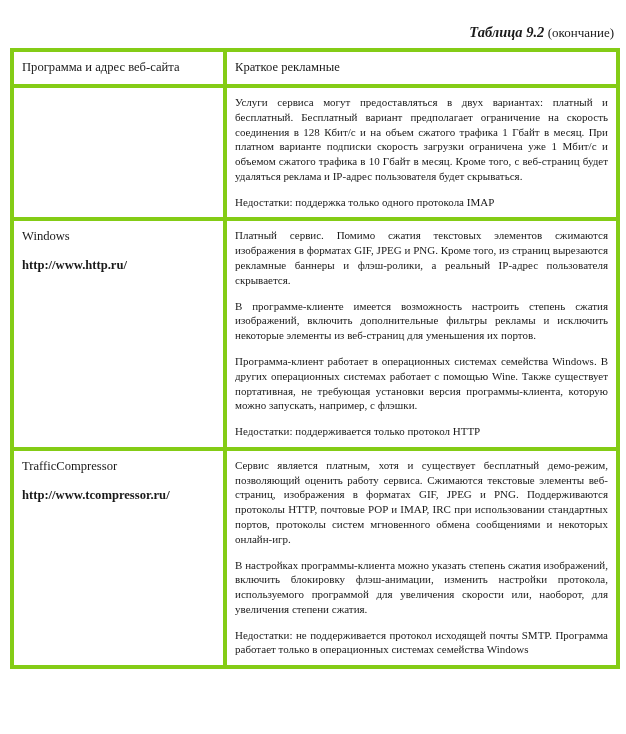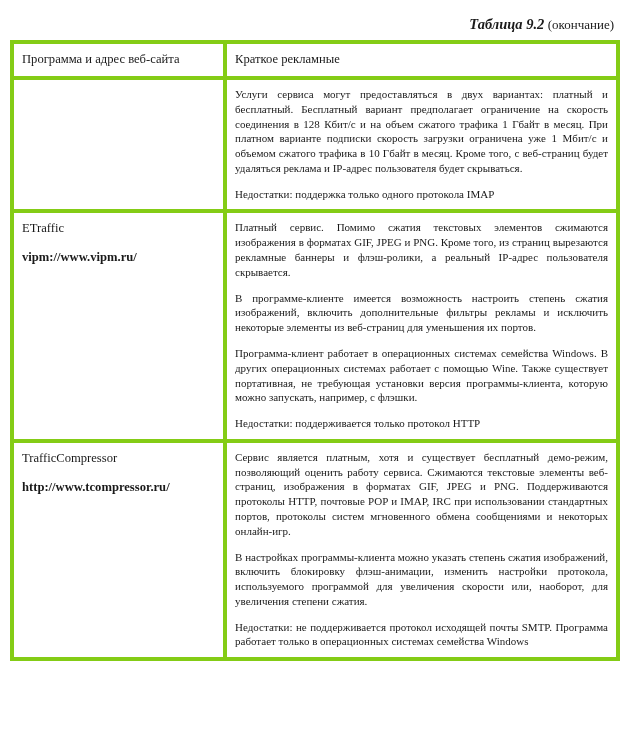--- a/index.html
+++ b/index.html
@@ -11,21 +11,21 @@
     width: 626px;
     height: 734px;
     font-family: "Liberation Serif", serif;
     color: #1a1a1a;
   }
   .page {
     position: relative;
     width: 626px;
     height: 734px;
     box-sizing: border-box;
-    padding: 16px 10px 0 10px;
+    padding: 24px 10px 0 10px;
   }
   .caption {
     text-align: right;
     font-size: 13.5px;
     margin: 0 2px 7px 0;
     line-height: 1.2;
   }
   .caption .cap-main {
     font-family: "Liberation Serif", serif;
     font-weight: bold;
@@ -114,22 +114,22 @@
         <td>
           <div class="desc">
             <p>Услуги сервиса могут предоставляться в двух вариантах: платный и бесплатный. Бесплатный вариант предполагает ограничение на скорость соединения в 128 Кбит/с и на объем сжатого трафика 1 Гбайт в месяц. При платном варианте подписки скорость загрузки ограничена уже 1 Мбит/с и объемом сжатого трафика в 10 Гбайт в месяц. Кроме того, с веб-страниц будет удаляться реклама и IP-адрес пользователя будет скрываться.</p>
             <p>Недостатки: поддержка только одного протокола IMAP</p>
           </div>
         </td>
       </tr>
 
       <tr>
         <td>
-          <p class="prog-name">ETraffic</p>
-          <p class="prog-url">vipm://www.vipm.ru/</p>
+          <p class="prog-name">Windows</p>
+          <p class="prog-url">http://www.http.ru/</p>
         </td>
         <td>
           <div class="desc">
             <p>Платный сервис. Помимо сжатия текстовых элементов сжимаются изображения в форматах GIF, JPEG и PNG. Кроме того, из страниц вырезаются рекламные баннеры и флэш-ролики, а реальный IP-адрес пользователя скрывается.</p>
             <p>В программе-клиенте имеется возможность настроить степень сжатия изображений, включить дополнительные фильтры рекламы и исключить некоторые элементы из веб-страниц для уменьшения их портов.</p>
             <p>Программа-клиент работает в операционных системах семейства Windows. В других операционных системах работает с помощью Wine. Также существует портативная, не требующая установки версия программы-клиента, которую можно запускать, например, с флэшки.</p>
             <p>Недостатки: поддерживается только протокол HTTP</p>
           </div>
         </td>
       </tr>

